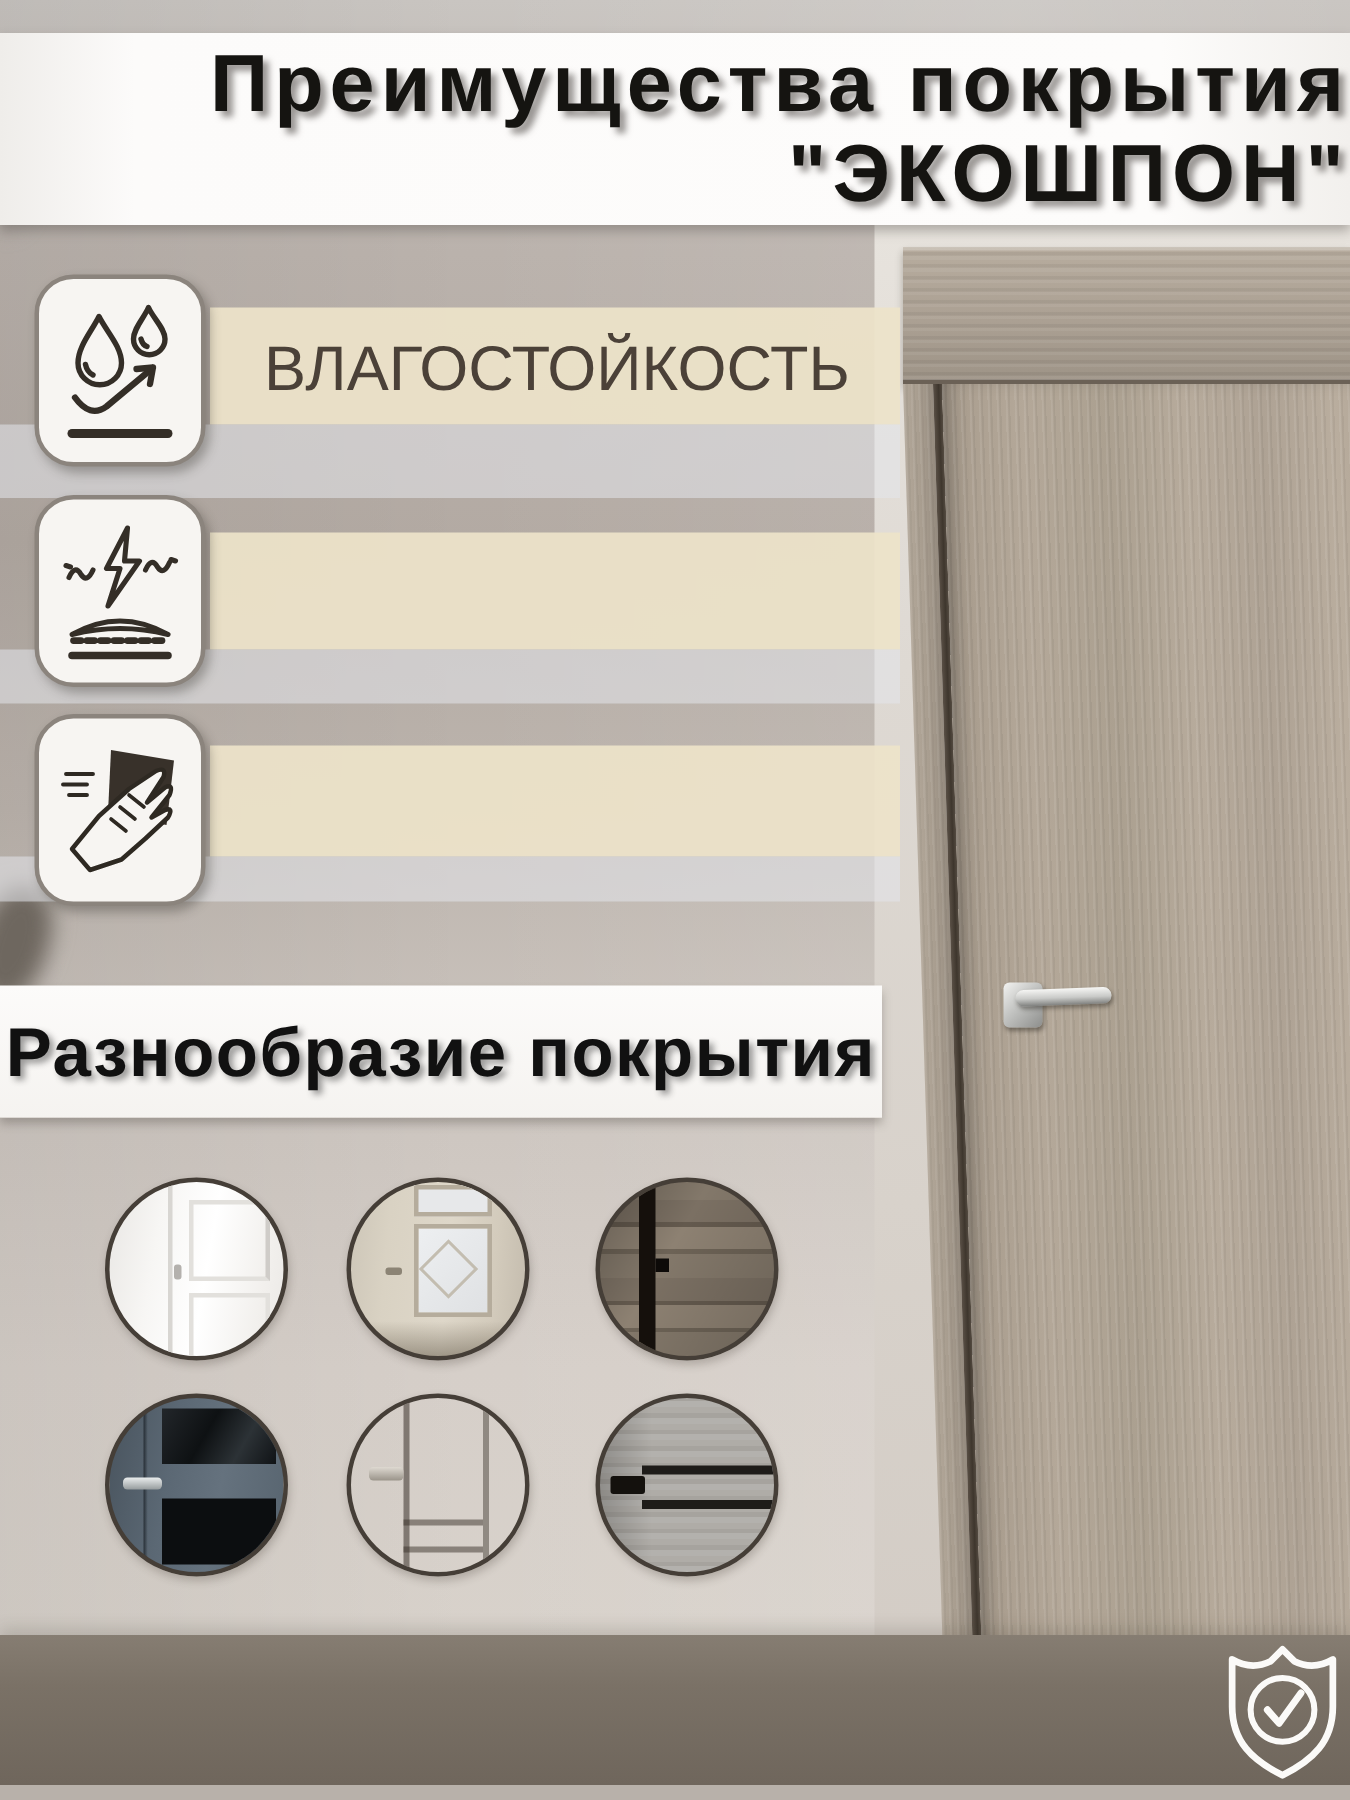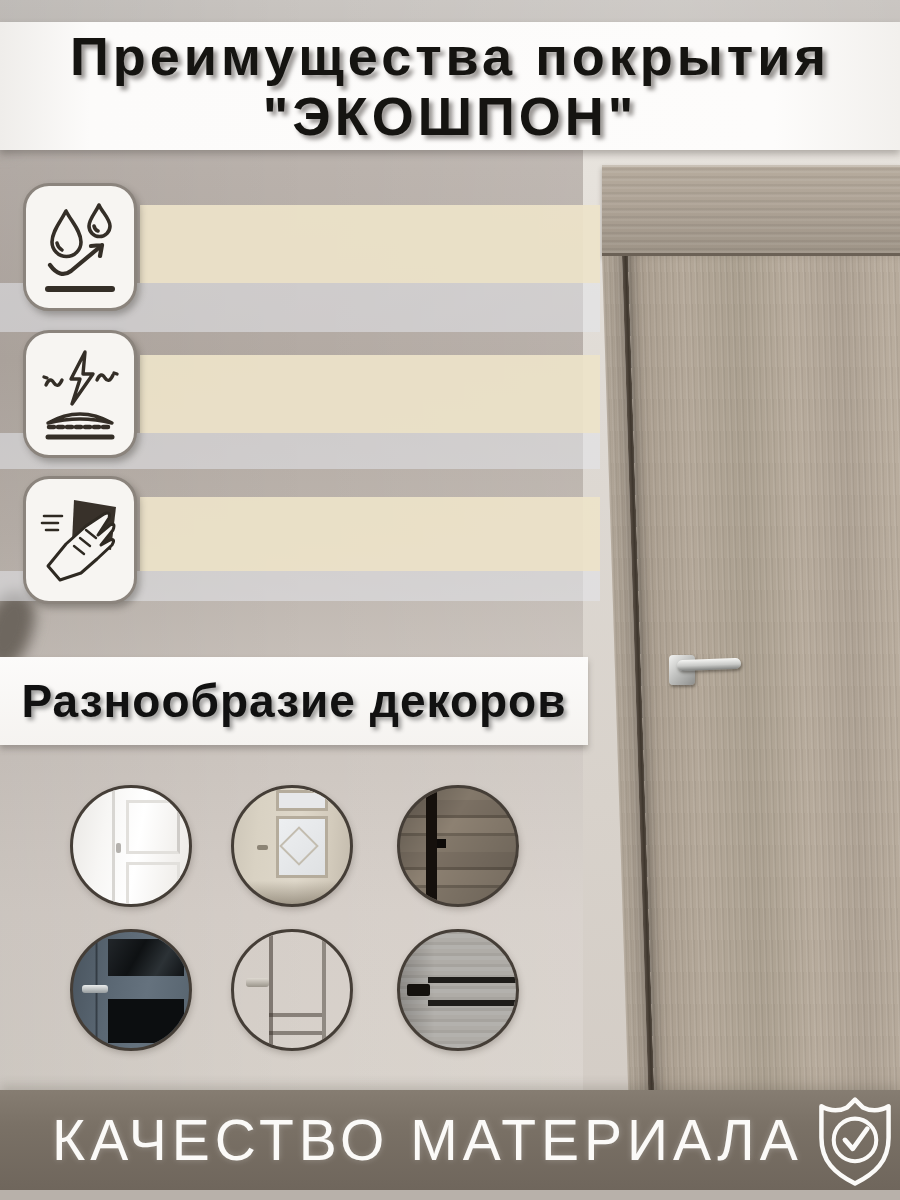--- a/index.html
+++ b/index.html
@@ -48,21 +48,21 @@
   .light1 { top:283px; height:49px; }
   .beige2 { top:355px; height:78px; }
   .light2 { top:433px; height:36px; }
   .beige3 { top:497px; height:74px; }
   .light3 { top:571px; height:30px; background:rgba(228,229,235,0.35); }
 
   
   .title-banner { left:0; top:22px; width:900px; height:128px;
     background:linear-gradient(90deg,#efedea 0%,#fcfbfa 10%,#fdfcfb 86%,#f2f0ed 100%);
     box-shadow:0 4px 7px rgba(90,85,80,0.40);
-    display:flex; flex-direction:column; justify-content:center; align-items:center; }
+    display:flex; flex-direction:column; justify-content:center; align-items:flex-end; }
   .title-line { font-size:54px; font-weight:bold; letter-spacing:4px; line-height:60px; color:#151411;
     text-shadow:4px 4px 4px rgba(100,96,92,0.65); white-space:nowrap; }
 
   
   .icon-box { left:23px; width:108px; height:122px; border:3px solid #8b847d; border-radius:26px;
     background:#f7f5f2; box-shadow:3px 4px 7px rgba(50,45,40,0.35);
     display:flex; align-items:center; justify-content:center; }
   .box1 { top:183px; } .box2 { top:330px; } .box3 { top:476px; }
   .feature-label { left:176px; height:50px; line-height:50px; font-size:42px; color:#4b4138; white-space:nowrap; }
   .label1 { top:221px; } .label2 { top:367px; } .label3 { top:510px; font-size:41px; }
@@ -189,23 +189,24 @@
   </div>
   <div class="abs icon-box box3">
     <svg class="feature-icon" width="80" height="98" viewBox="0 0 80 96" fill="none" stroke="#2e2922" stroke-width="3" stroke-linecap="round" stroke-linejoin="round">
       <path d="M4 24 h18 M2 31 h16 M6 38 h12" stroke-width="2.6"></path>
       <path d="M34 8 L76 15 L71 58 L32 50 Z" fill="#38312a" stroke="none"></path>
       <path d="M20 88 L8 74 L26 52 L46 34 L64 22 Q71 19 69 26 L58 43 L70 33 Q76 30 73 38 L61 53 L70 48 Q76 46 72 53 L57 67 L41 81 Z" fill="#f7f5f2"></path>
       <path d="M46 38 L56 46 M40 46 L50 54 M34 54 L44 62" stroke-width="2.4"></path>
     </svg>
   </div>
 
+  <div class="abs feature-label label1">ВЛАГОСТОЙКОСТЬ</div>
 
   <div class="abs decor-banner">
-    <div class="decor-heading">Разнообразие декоров</div>
+    <div class="decor-heading">Разнообразие покрытия</div>
   </div>
 
   <div class="abs circle c1">
     <div class="edge"></div>
     <div class="knob"></div>
   </div>
   <div class="abs circle c2">
     <div class="diamond"></div>
     <div class="pull"></div>
   </div>
@@ -215,21 +216,20 @@
   </div>
   <div class="abs circle c5">
     <div class="rails"></div>
     <div class="lever"></div>
   </div>
   <div class="abs circle c6">
     <div class="lever"></div>
   </div>
 
   <div class="abs footer-band"></div>
-  <div class="abs footer-label">КАЧЕСТВО МАТЕРИАЛА</div>
   <svg class="abs shield" width="80" height="94" viewBox="0 0 70 84" fill="none" stroke="#fbfaf8" stroke-width="4" stroke-linecap="round" stroke-linejoin="round">
     <path d="M35 5 L42 12 C50 16 58 15 65 11 L65 39 C65 60 53 71 35 80 C17 71 5 60 5 39 L5 11 C12 15 20 16 28 12 Z"></path>
     <circle cx="35" cy="41" r="19" stroke-width="3.6"></circle>
     <path d="M26 41 L33 49 L46 31" stroke-width="4.2"></path>
   </svg>
   <div class="abs floor-strip"></div>
 
 </div>
 
 </body></html>

